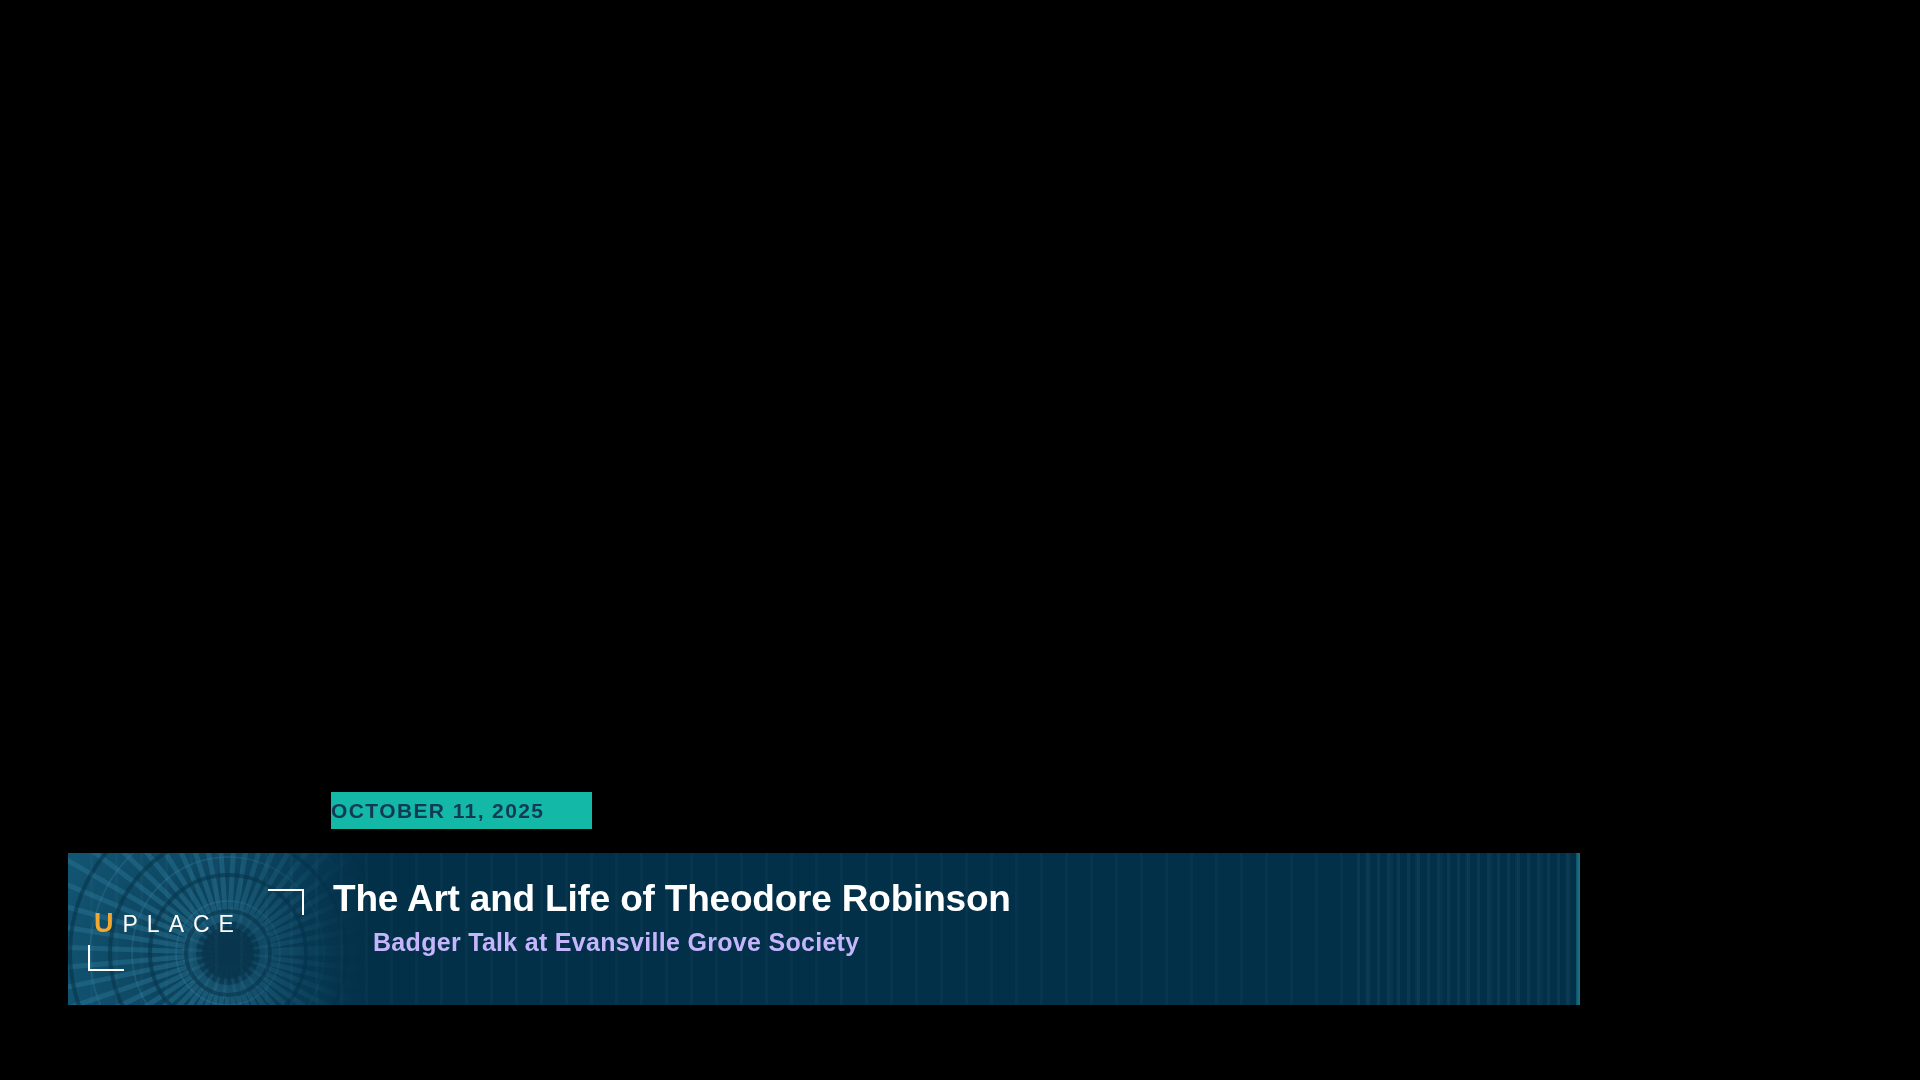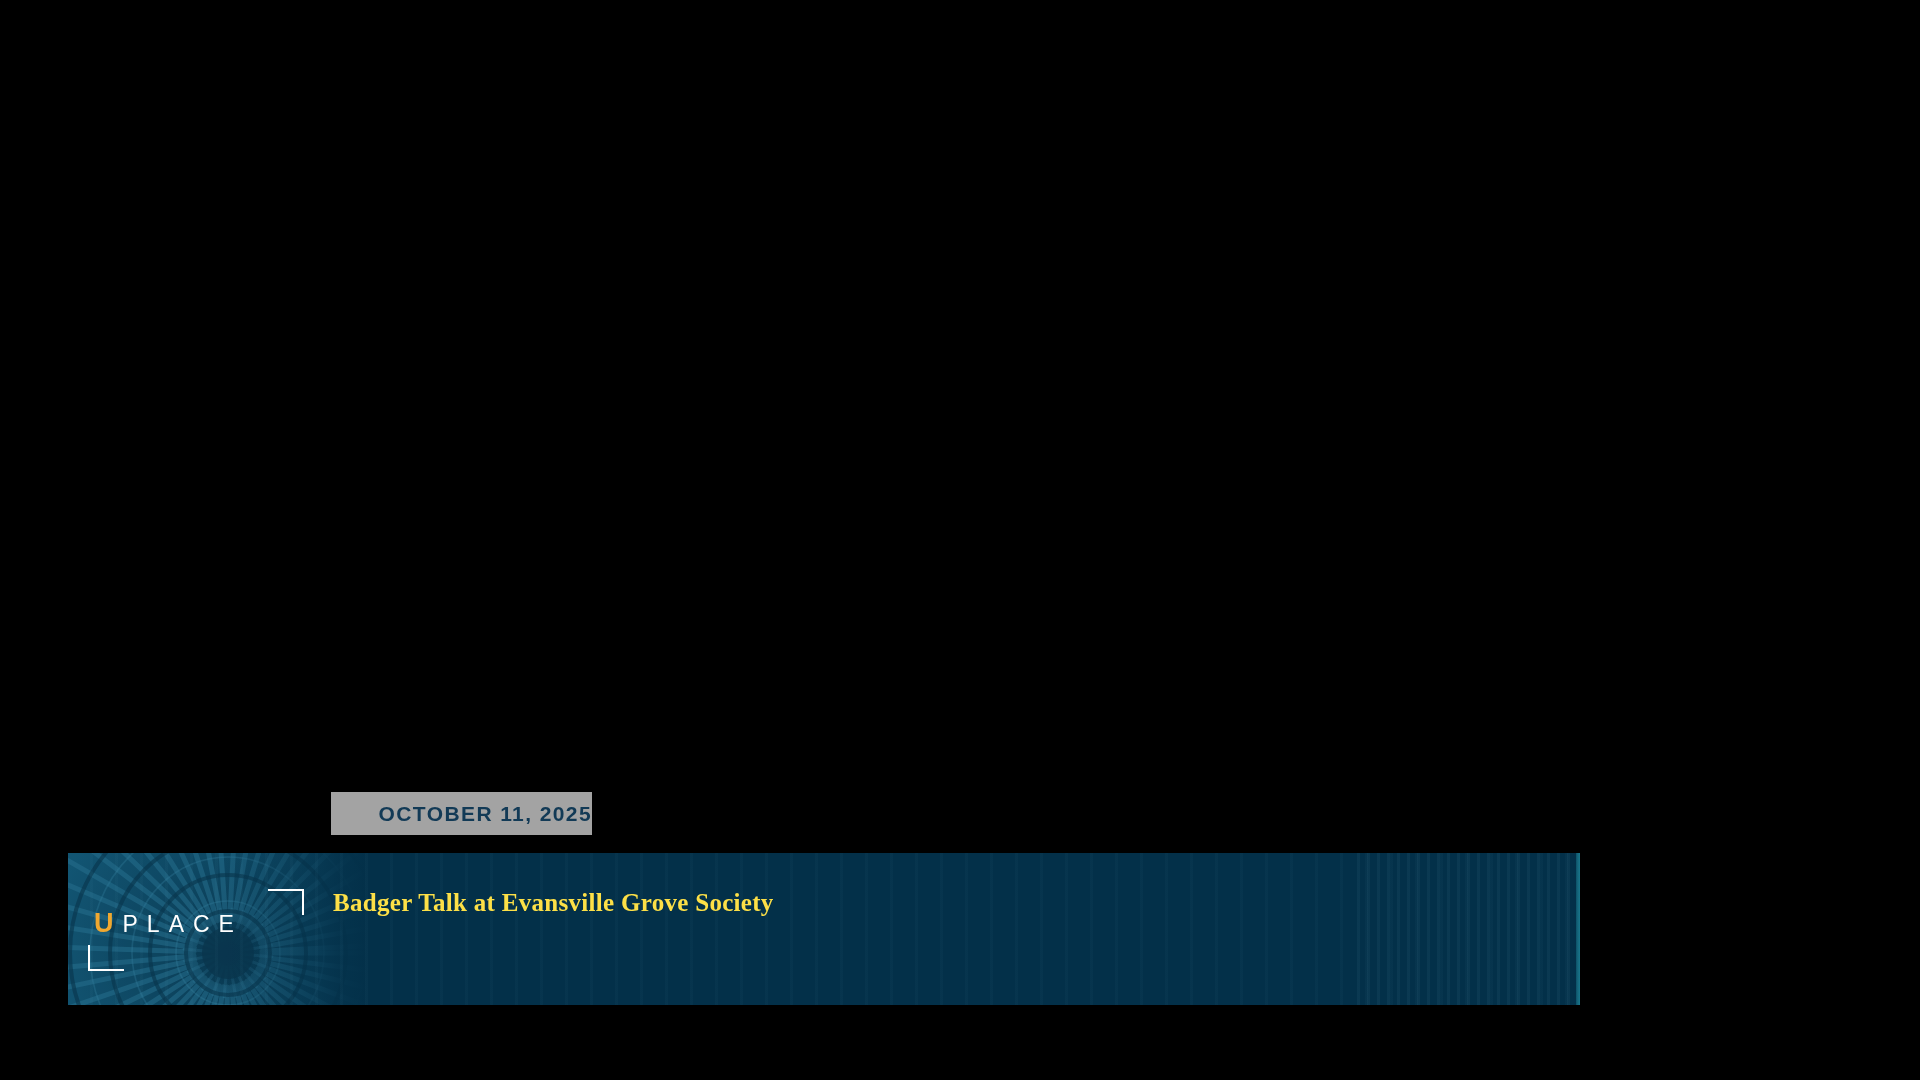--- a/index.html
+++ b/index.html
@@ -18,25 +18,25 @@
     height: 1080px;
     background: #000000;
   }
 
   
   #date-badge {
     position: absolute;
     left: 331px;
     top: 792px;
     width: 261px;
-    height: 43px;
-    background: #a3a3a3;
+    height: 37px;
+    background: #14b8a6;
     display: flex;
     align-items: center;
-    justify-content: flex-end;
+    justify-content: flex-start;
     box-sizing: border-box;
   }
   #date-badge .date-text {
     font-family: "Liberation Sans", sans-serif;
     font-size: 21px;
     font-weight: bold;
     letter-spacing: 1.4px;
     color: #123a56;
     white-space: nowrap;
   }
@@ -172,27 +172,28 @@
     font-family: "Liberation Sans", sans-serif;
     font-size: 37px;
     font-weight: bold;
     color: #ffffff;
     line-height: 1.08;
     white-space: nowrap;
     letter-spacing: -0.2px;
   }
   #banner-subtitle {
     margin-top: 10px;
-    font-family: Liberation Serif, serif;
+    font-family: Liberation Sans, sans-serif;
     font-size: 25px;
     font-weight: bold;
-    color: #fde047;
+    color: #c4b5fd;
     line-height: 1.1;
     white-space: nowrap;
     letter-spacing: 0.3px;
+    margin-left: 40px;
   }
 </style>
 </head>
 <body>
 
 <div id="stage">
 
   <div id="date-badge">
     <span class="date-text">OCTOBER 11, 2025</span>
   </div>
@@ -333,17 +334,18 @@
 
       <div class="bracket" id="bracket-tr"></div>
       <div class="bracket" id="bracket-bl"></div>
     </div>
 
     <div id="banner-stripes"></div>
     <div id="banner-stripes-dense"></div>
     <div id="banner-right-edge"></div>
 
     <div id="banner-text">
+      <div id="banner-title">The Art and Life of Theodore Robinson</div>
       <div id="banner-subtitle">Badger Talk at Evansville Grove Society</div>
     </div>
 
   </div>
 </div>
 
 </body></html>

